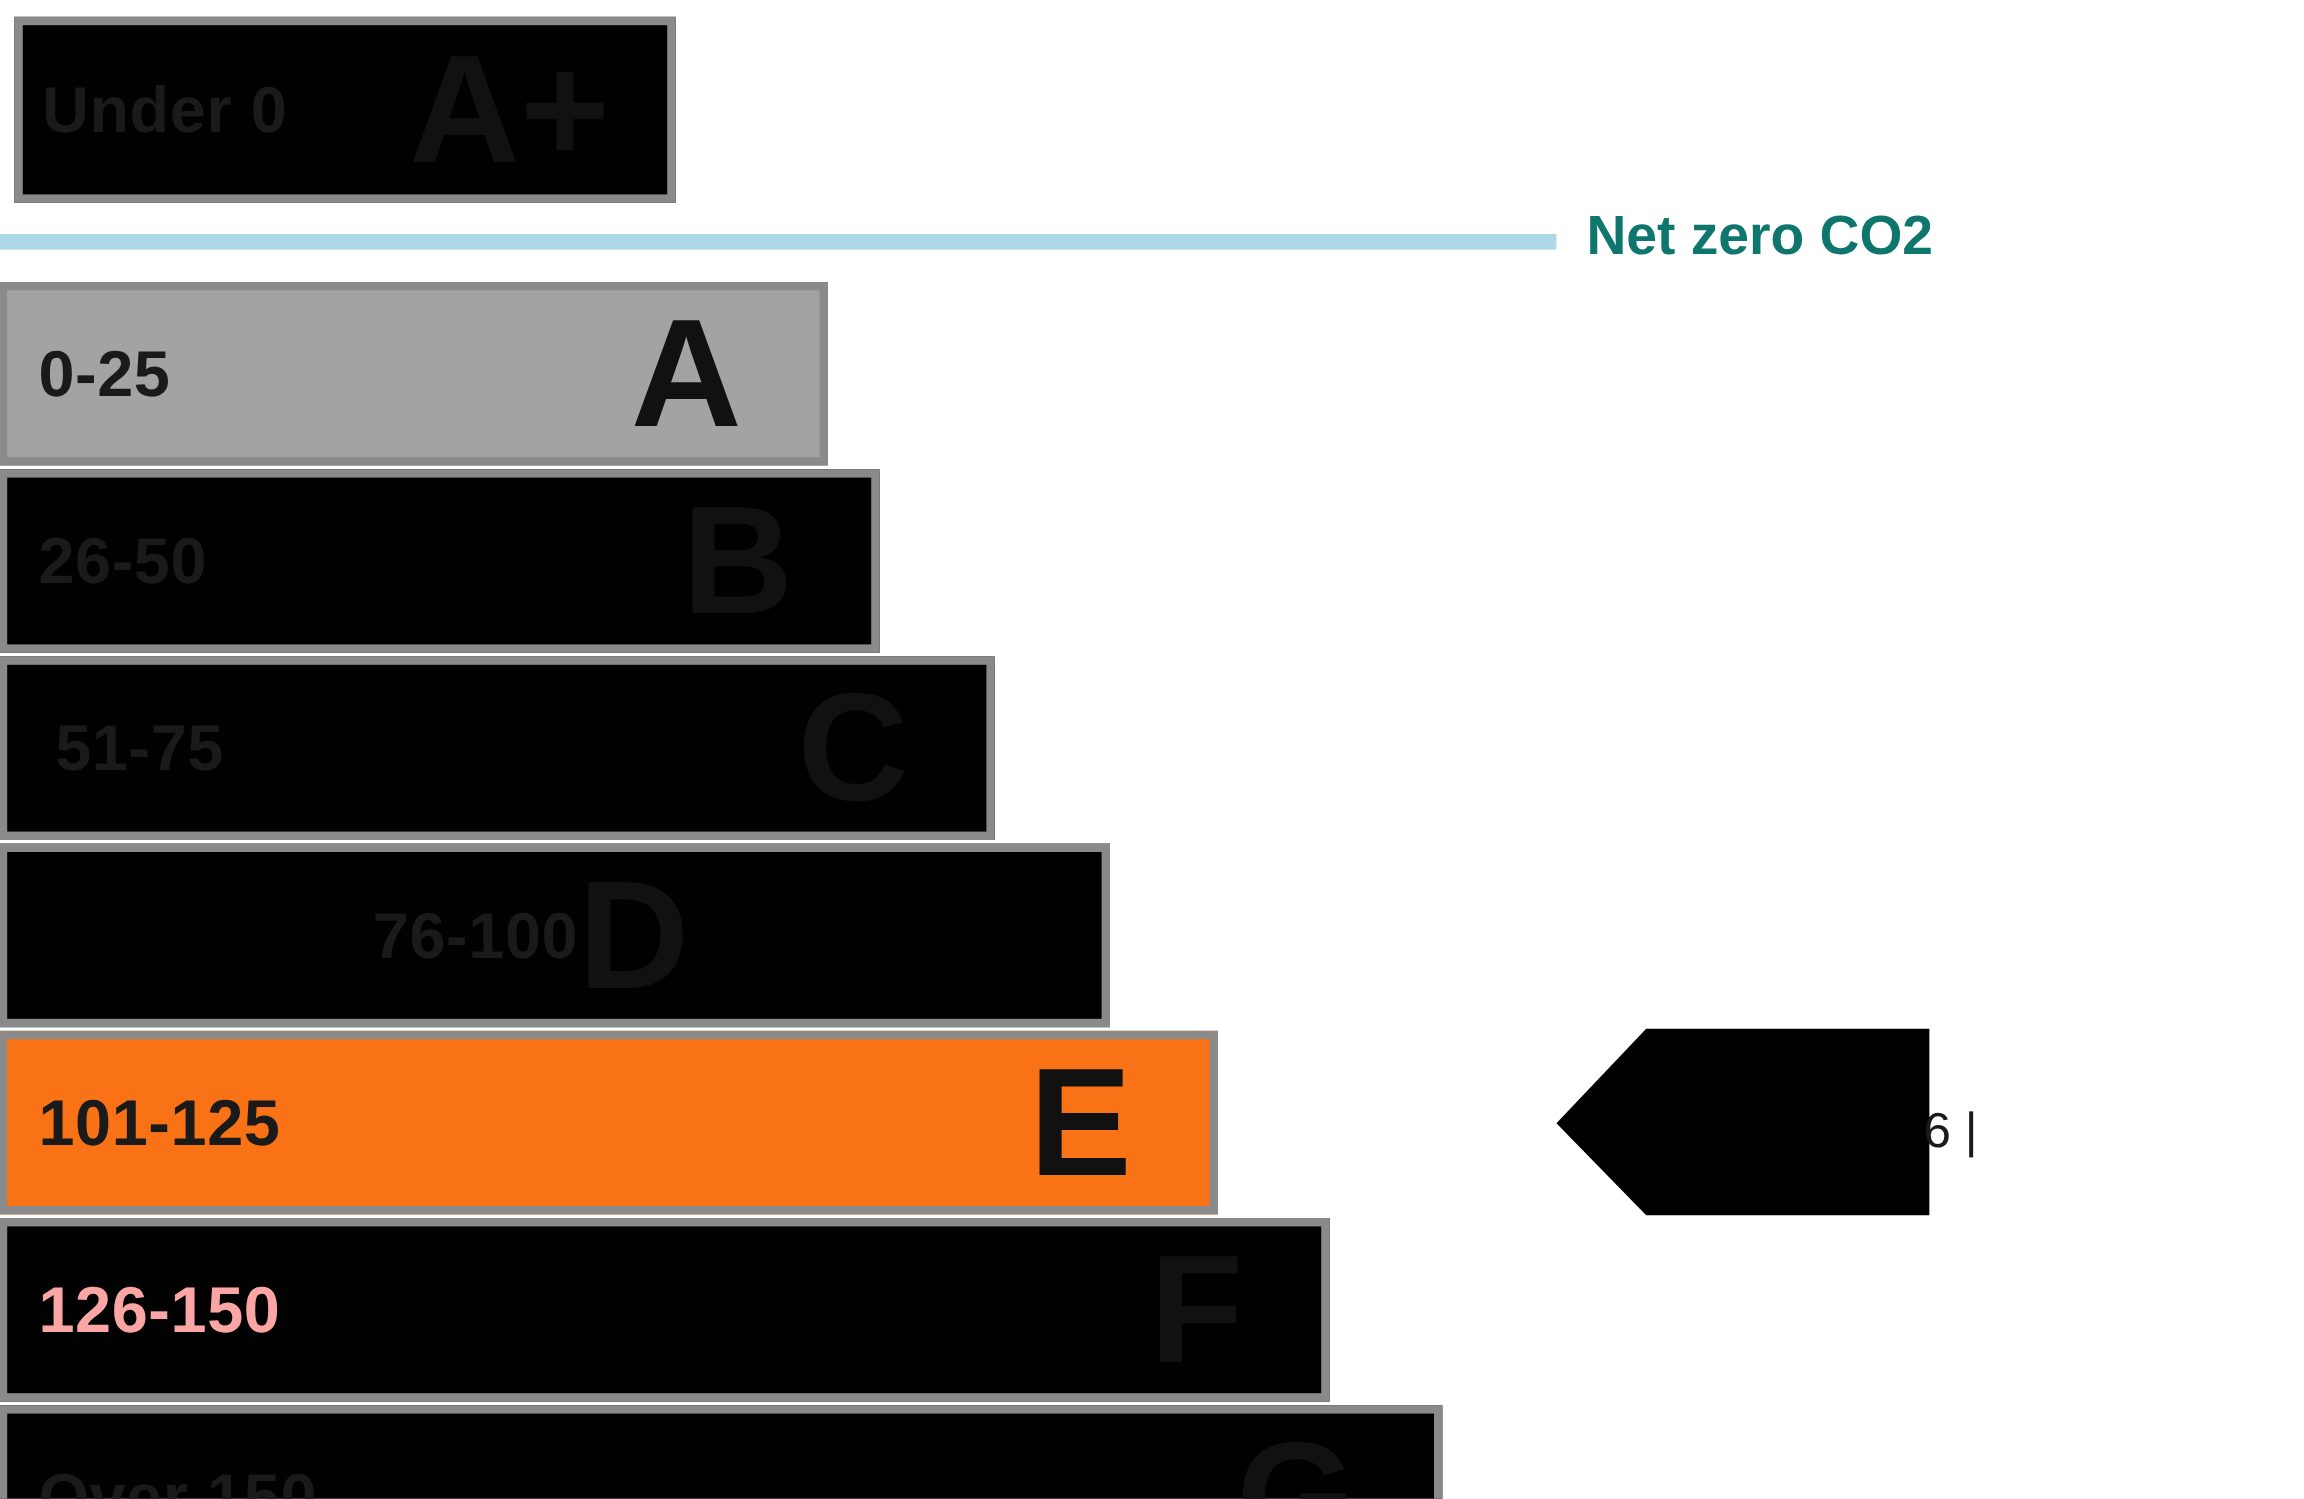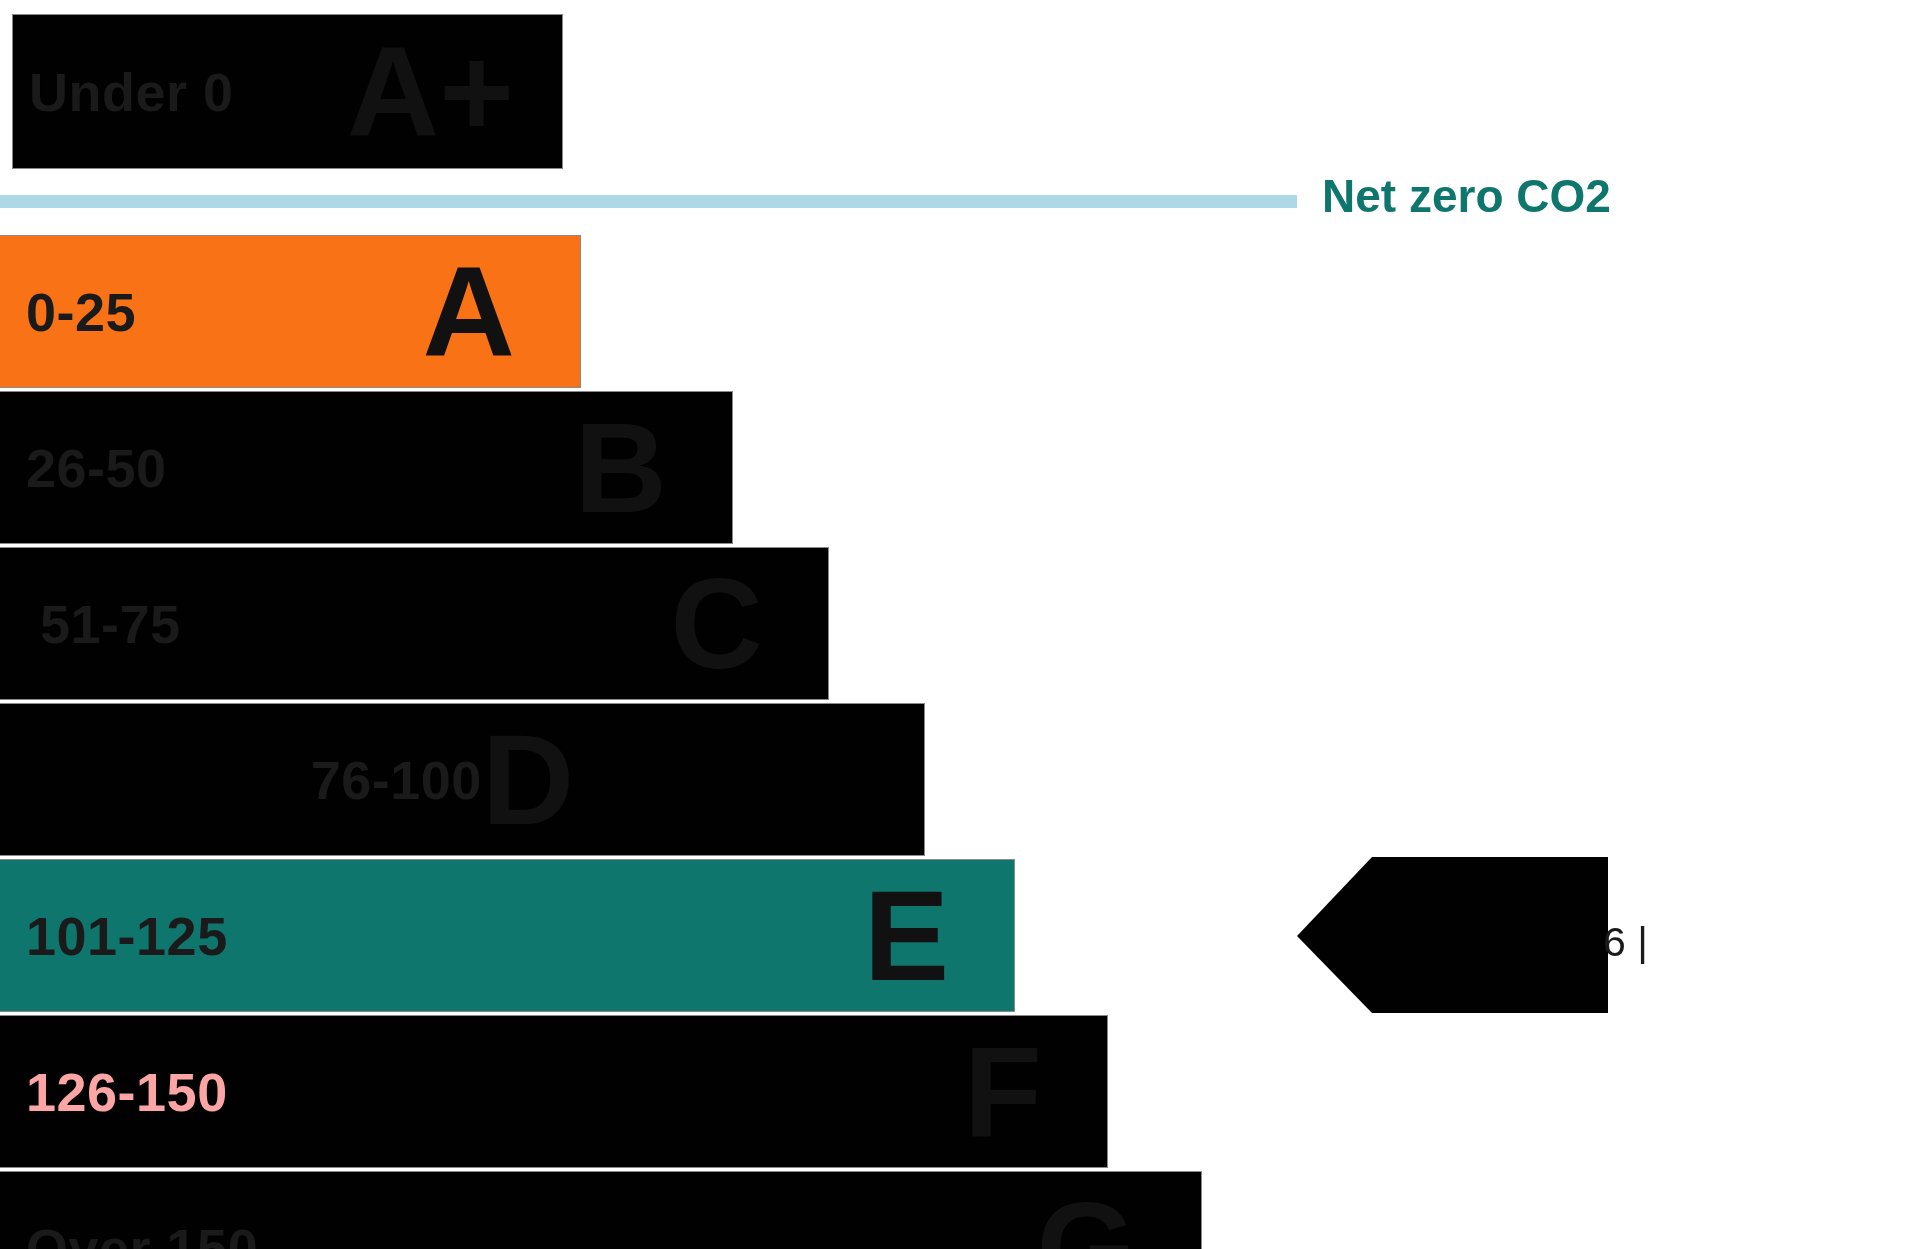--- a/index.html
+++ b/index.html
@@ -18,21 +18,21 @@
     position: absolute;
     inset: 0;
   }
   .band {
     position: absolute;
     box-sizing: border-box;
     display: flex;
     align-items: center;
     justify-content: space-between;
     padding: 0 65px 0 26px;
-    border: 1px solid #c4b5fd;
+    border: 7px solid #c4b5fd;
   }
   .band.first {
     padding: 0 48px 0 16px;
   }
   .band-range {
     font-size: 54px;
     font-weight: 600;
     letter-spacing: 0.5px;
     white-space: nowrap;
   }
@@ -79,37 +79,37 @@
 </head>
 <body style="background: rgb(255, 255, 255);">
 
 <div class="chart">
 
   <div id="bands-container">
       <div class="band first" style="top: 14px; left: 12px; width: 551px; height: 155px; background: rgb(1, 1, 1); border-color: rgb(138, 138, 138);">
       <span class="band-range" style="color: rgb(26, 26, 26);">Under 0</span>
       <span class="band-letter" style="color: rgb(17, 17, 17);">A+</span>
     </div>
-      <div class="band" style="top: 235px; left: -1px; width: 582px; height: 153px; background: #f97316; border-color: rgb(138, 138, 138);">
+      <div class="band" style="top: 235px; left: -1px; width: 691px; height: 153px; background: #a3a3a3; border-color: rgb(138, 138, 138);">
       <span class="band-range" style="color: rgb(26, 26, 26);">0-25</span>
       <span class="band-letter" style="color: rgb(17, 17, 17);">A</span>
     </div>
       <div class="band" style="top: 391px; left: -1px; width: 734px; height: 153px; background: rgb(1, 1, 1); border-color: rgb(138, 138, 138);">
       <span class="band-range" style="color: rgb(26, 26, 26);">26-50</span>
       <span class="band-letter" style="color: rgb(17, 17, 17);">B</span>
     </div>
       <div class="band" style="top: 547px; left: -1px; width: 830px; height: 153px; background: rgb(1, 1, 1); border-color: rgb(138, 138, 138); padding-left: 40px;">
       <span class="band-range" style="color: rgb(26, 26, 26);">51-75</span>
       <span class="band-letter" style="color: rgb(17, 17, 17);">C</span>
     </div>
       <div class="band" style="top: 703px; left: -1px; width: 926px; height: 153px; background: rgb(1, 1, 1); border-color: rgb(138, 138, 138); justify-content: center;">
       <span class="band-range" style="color: rgb(26, 26, 26);">76-100</span>
       <span class="band-letter" style="color: rgb(17, 17, 17);">D</span>
     </div>
-      <div class="band" style="top: 859px; left: -1px; width: 1016px; height: 153px; background: #0f766e; border-color: rgb(138, 138, 138); text-align: center;">
+      <div class="band" style="top: 859px; left: -1px; width: 1016px; height: 153px; background: #f97316; border-color: rgb(138, 138, 138); text-align: center;">
       <span class="band-range" style="color: rgb(26, 26, 26);">101-125</span>
       <span class="band-letter" style="color: rgb(17, 17, 17);">E</span>
     </div>
       <div class="band" style="top: 1015px; left: -1px; width: 1109px; height: 153px; background: rgb(1, 1, 1); border-color: rgb(138, 138, 138);">
       <span class="band-range" style="color: #fca5a5;">126-150</span>
       <span class="band-letter" style="color: rgb(17, 17, 17);">F</span>
     </div>
       <div class="band" style="top: 1171px; left: -1px; width: 1203px; height: 153px; background: rgb(1, 1, 1); border-color: rgb(138, 138, 138);">
       <span class="band-range" style="color: rgb(26, 26, 26);">Over 150</span>
       <span class="band-letter" style="color: rgb(17, 17, 17);">G</span>

